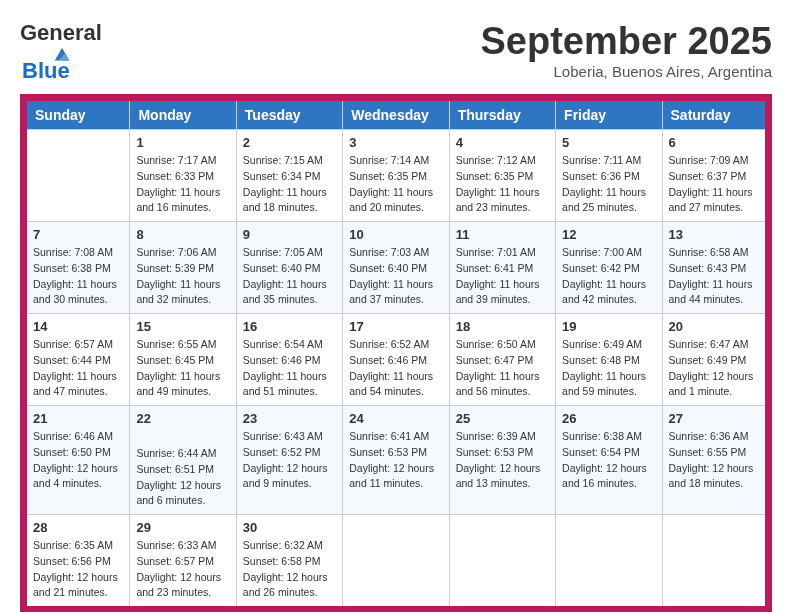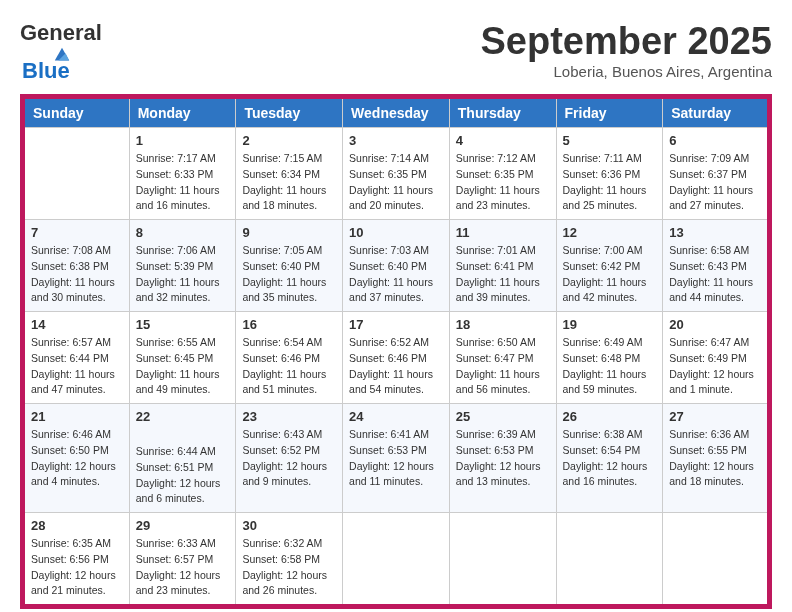--- a/index.html
+++ b/index.html
@@ -49,21 +49,21 @@
       font-weight: bold;
       color: #333;
     }
     .subtitle {
       font-size: 15px;
       color: #555;
     }
     .calendar {
       width: 100%;
       border-collapse: collapse;
-      border: 5px solid #be185d;
+      border: 7px solid #be185d;
     }
     .calendar th {
       background-color: #2e75c3;
       color: #fff;
       text-align: left;
       padding: 6px 8px;
       font-size: 14px;
       font-weight: bold;
       border: 1px solid #ccc;
     }

